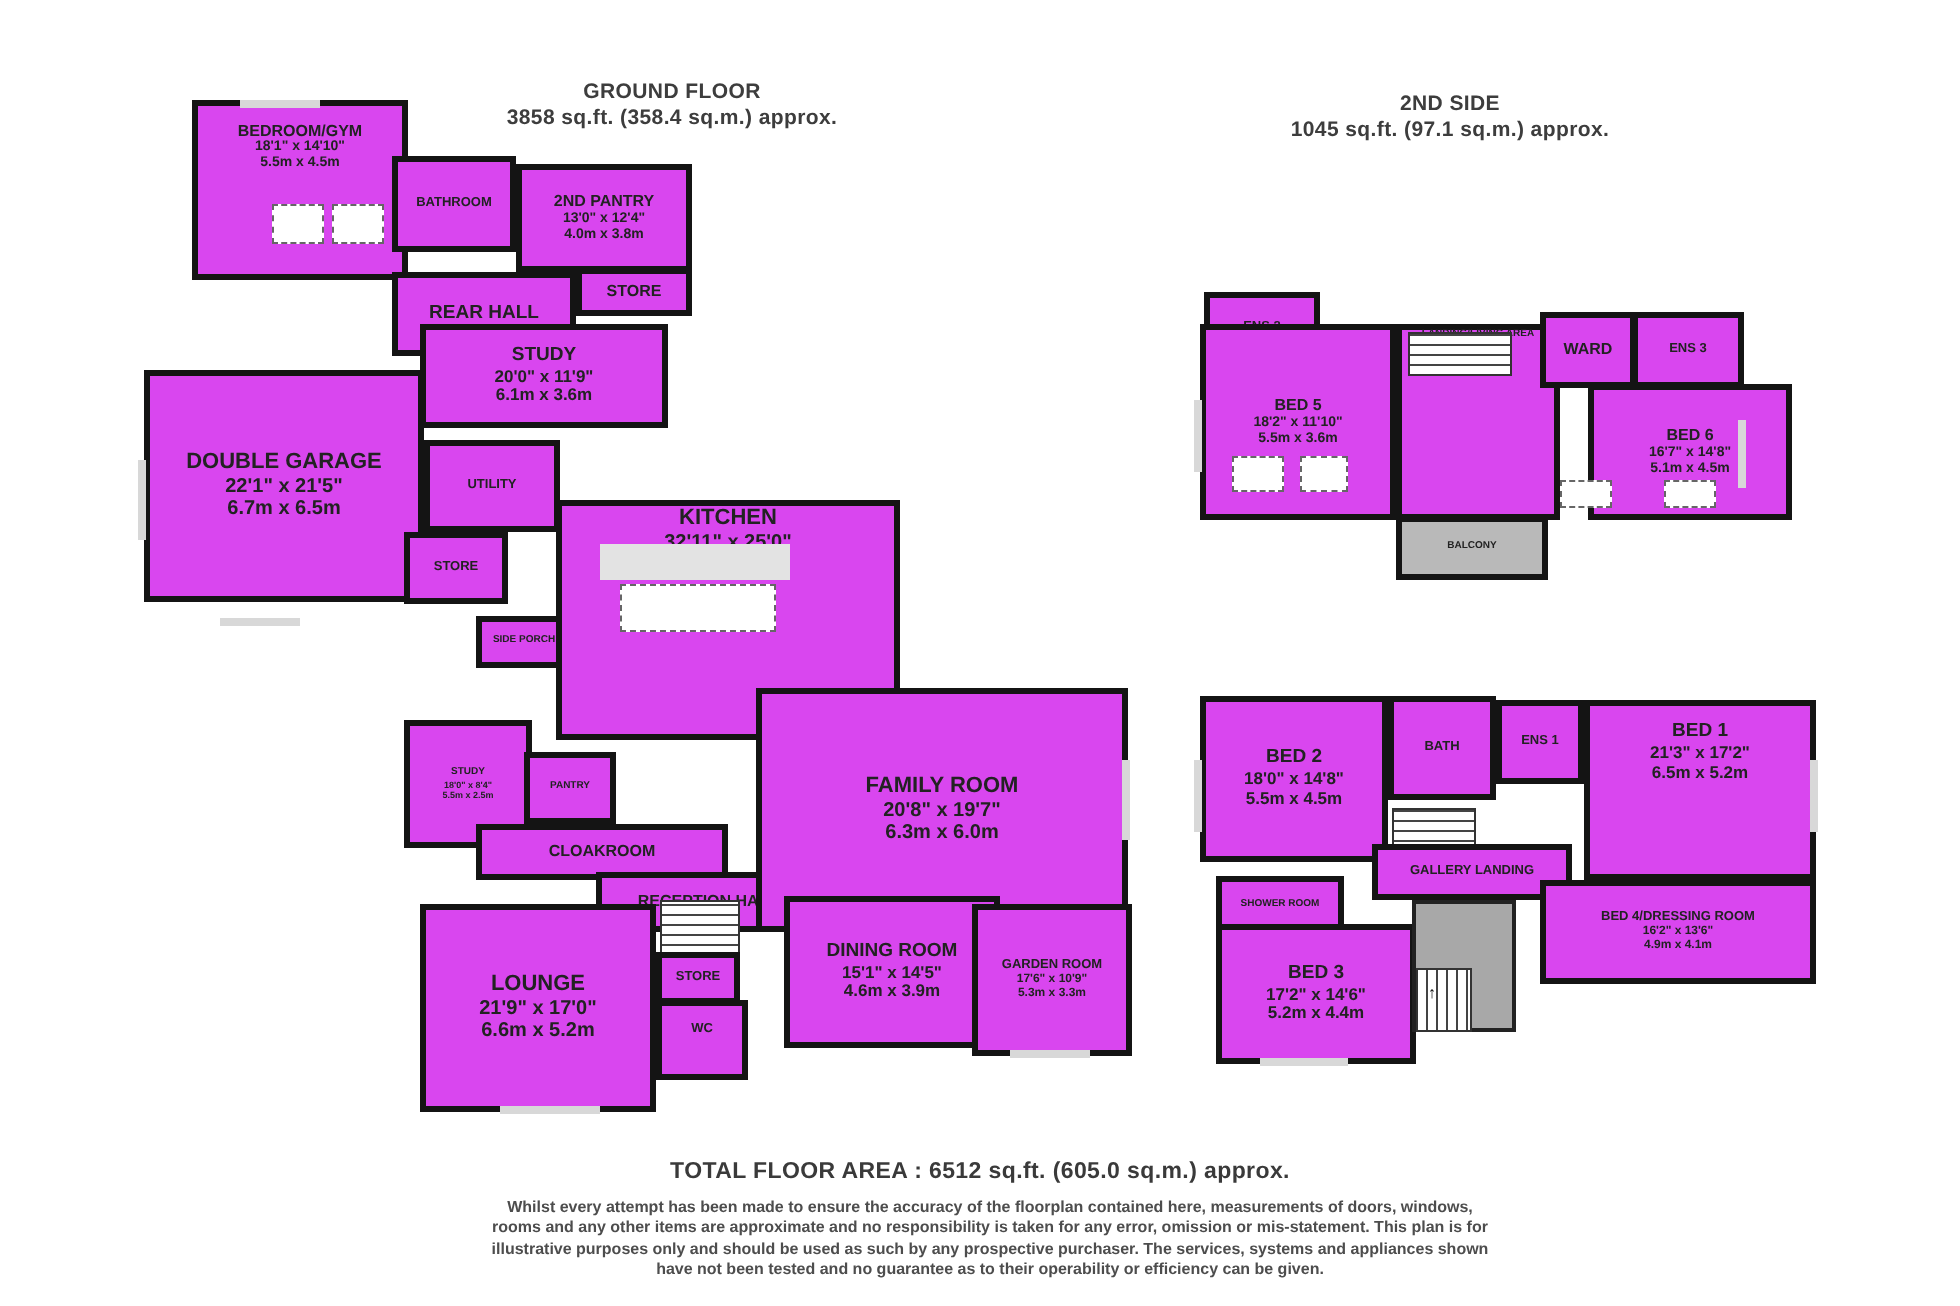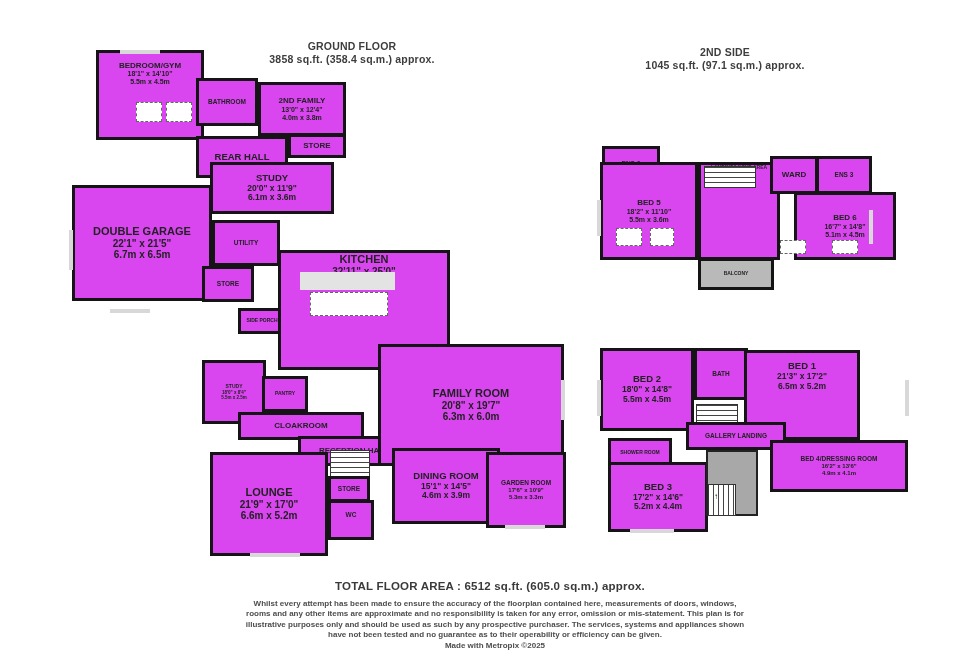--- a/index.html
+++ b/index.html
@@ -29,21 +29,21 @@
          font-size:11.5px;font-weight:bold;color:#3a3a3a;letter-spacing:.2px;}
   .disclaimer{position:absolute;left:245px;top:599px;width:500px;text-align:center;
          font-size:8px;line-height:10.4px;font-weight:bold;color:#4d4d4d;}
   .arrowup{position:absolute;font-size:8px;color:#111;font-weight:bold;}
 </style>
 </head>
 <body>
 
 <div class="canvas">
 
-  <div class="ftitle" style="left:242px;top:40px;width:220px">
+  <div class="ftitle" style="left:226px;top:40px;width:220px">
     <div>GROUND FLOOR</div>
     <div>3858 sq.ft. (358.4 sq.m.) approx.</div>
   </div>
   <div class="ftitle" style="left:625px;top:46px;width:200px">
     <div>2ND SIDE</div>
     <div>1045 sq.ft. (97.1 sq.m.) approx.</div>
   </div>
 
   <div>
 
@@ -58,21 +58,21 @@
     <div class="dashedbox" style="left:166px;top:102px;width:26px;height:20px"></div>
 
     <div class="room s4" style="left:196px;top:78px;width:62px;height:48px">
       <div class="rlabel">
         <span class="rname">BATHROOM</span>
       </div>
     </div>
 
     <div class="room s3" style="left:258px;top:82px;width:88px;height:54px">
       <div class="rlabel">
-        <span class="rname">2ND FAMILY</span>
+        <span class="rname">2ND PANTRY</span>
         <span class="rft">13'0" x 12'4"</span>
         <span class="rm">4.0m x 3.8m</span>
       </div>
     </div>
 
     <div class="room s3" style="left:288px;top:134px;width:58px;height:24px">
       <div class="rlabel">
         <span class="rname">STORE</span>
       </div>
     </div>
@@ -279,21 +279,21 @@
         <span class="rname">BATH</span>
       </div>
     </div>
 
     <div class="room s4" style="left:748px;top:350px;width:44px;height:42px">
       <div class="rlabel">
         <span class="rname">ENS 1</span>
       </div>
     </div>
 
-    <div class="room s2 label-top" style="left:744px;top:350px;width:116px;height:90px">
+    <div class="room s2 label-top" style="left:792px;top:350px;width:116px;height:90px">
       <div class="rlabel">
         <span class="rname">BED 1</span>
         <span class="rft">21'3" x 17'2"</span>
         <span class="rm">6.5m x 5.2m</span>
       </div>
     </div>
 
     <div class="stairs-v" style="left:696px;top:404px;width:40px;height:20px"></div>
 
     <div class="room s4" style="left:686px;top:422px;width:100px;height:28px">
@@ -329,16 +329,15 @@
     </div>
 
     <div class="win" style="left:597px;top:380px;width:4px;height:36px"></div>
     <div class="win" style="left:905px;top:380px;width:4px;height:36px"></div>
     <div class="win" style="left:630px;top:529px;width:44px;height:4px"></div>
   </div>
 
   <div class="total">TOTAL FLOOR AREA : 6512 sq.ft. (605.0 sq.m.) approx.</div>
   <div class="disclaimer">
     <div>Whilst every attempt has been made to ensure the accuracy of the floorplan contained here, measurements of doors, windows, rooms and any other items are approximate and no responsibility is taken for any error, omission or mis-statement. This plan is for illustrative purposes only and should be used as such by any prospective purchaser. The services, systems and appliances shown have not been tested and no guarantee as to their operability or efficiency can be given.</div>
-    <div>Made with Metropix ©2025</div>
   </div>
 
 </div>
 
 </body></html>

